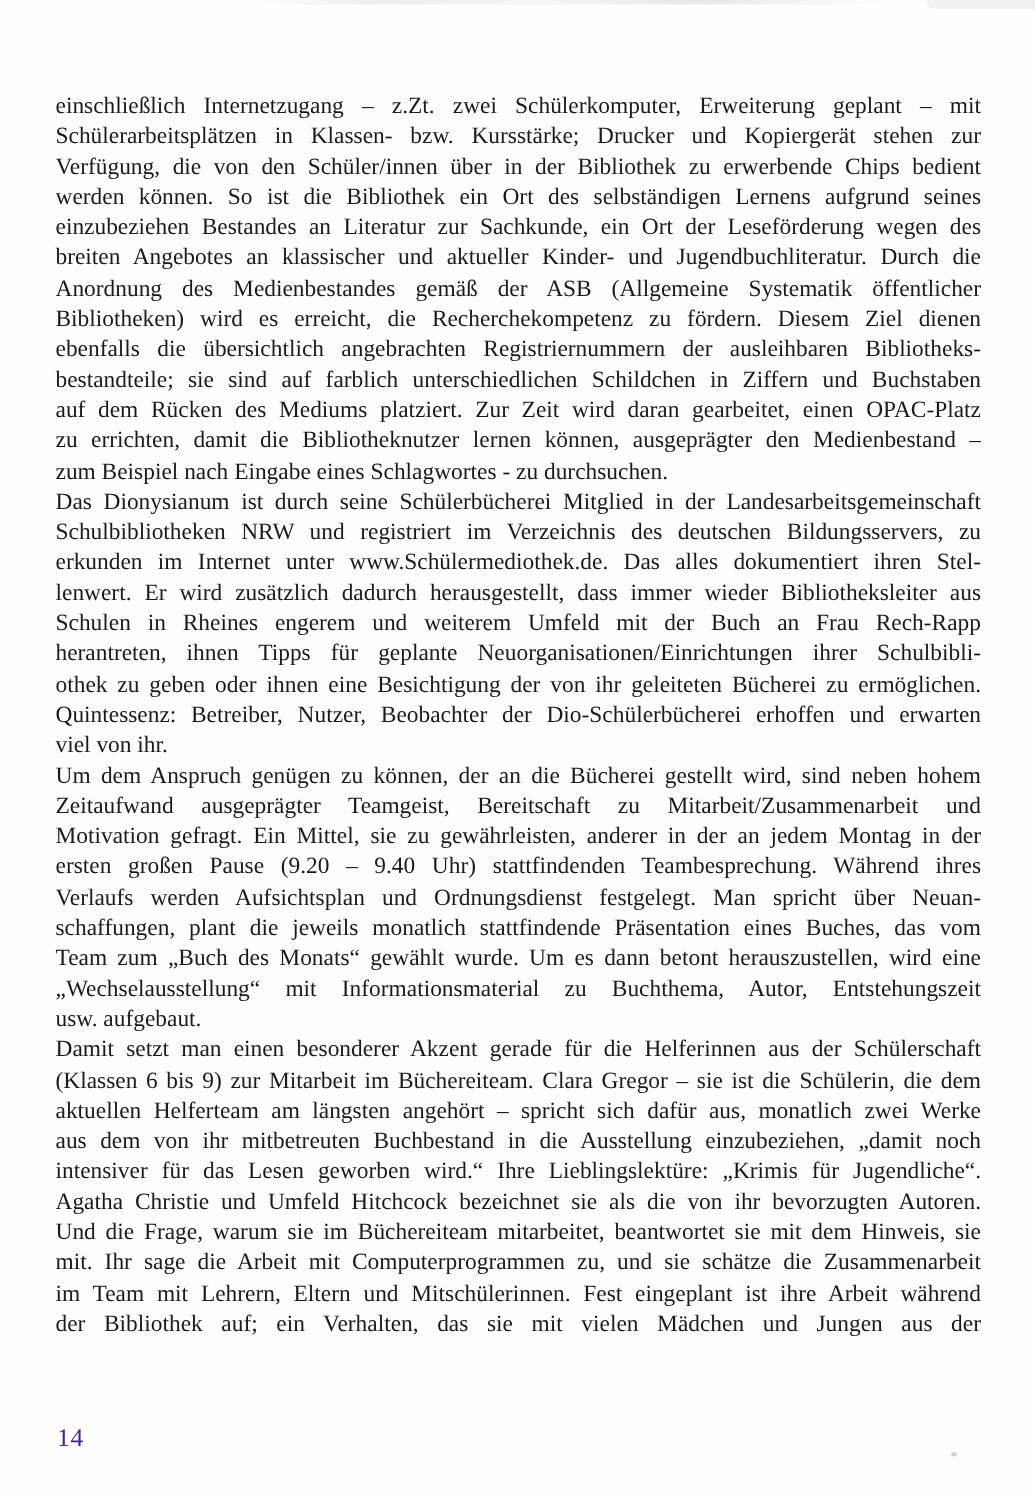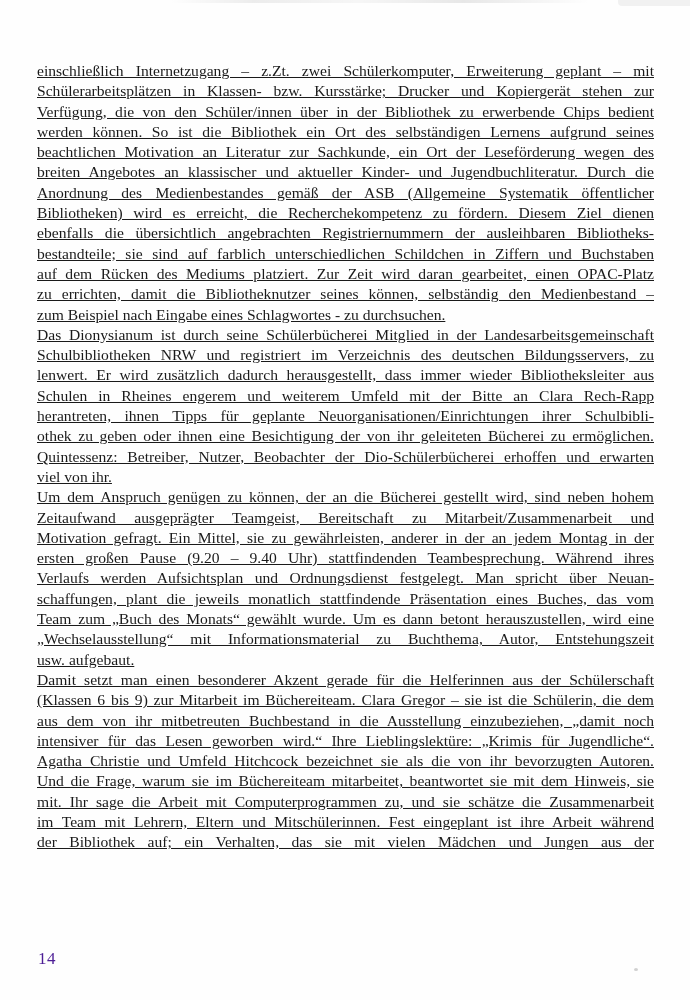--- a/index.html
+++ b/index.html
@@ -24,21 +24,20 @@
     color: #1a1a1a;
     font-size: 15.6px;
   }
   .line {
     height: 20.3px;
     line-height: 20.3px;
     overflow: hidden;
     text-align: justify;
     text-align-last: justify;
     white-space: normal;
-    text-decoration: underline;
   }
   .line.para-end {
     text-align: center;
     text-align-last: left;
   }
   .page-number {
     position: absolute;
     left: 38px;
     top: 949px;
     font-size: 17px;
@@ -80,48 +79,50 @@
 <body>
 
 <div class="page">
   <div class="artifact-top"></div>
   <div class="artifact-corner"></div>
   <div class="text-block">
       <div class="line">einschließlich Internetzugang – z.Zt. zwei Schülerkomputer, Erweiterung geplant – mit</div>
       <div class="line">Schülerarbeitsplätzen in Klassen- bzw. Kursstärke; Drucker und Kopiergerät stehen zur</div>
       <div class="line">Verfügung, die von den Schüler/innen über in der Bibliothek zu erwerbende Chips bedient</div>
       <div class="line">werden können. So ist die Bibliothek ein Ort des selbständigen Lernens aufgrund seines</div>
-      <div class="line">beachtlichen Motivation an Literatur zur Sachkunde, ein Ort der Leseförderung wegen des</div>
+      <div class="line">einzubeziehen Bestandes an Literatur zur Sachkunde, ein Ort der Leseförderung wegen des</div>
       <div class="line">breiten Angebotes an klassischer und aktueller Kinder- und Jugendbuchliteratur. Durch die</div>
       <div class="line">Anordnung des Medienbestandes gemäß der ASB (Allgemeine Systematik öffentlicher</div>
       <div class="line">Bibliotheken) wird es erreicht, die Recherchekompetenz zu fördern. Diesem Ziel dienen</div>
       <div class="line">ebenfalls die übersichtlich angebrachten Registriernummern der ausleihbaren Bibliotheks-</div>
       <div class="line">bestandteile; sie sind auf farblich unterschiedlichen Schildchen in Ziffern und Buchstaben</div>
       <div class="line">auf dem Rücken des Mediums platziert. Zur Zeit wird daran gearbeitet, einen OPAC-Platz</div>
-      <div class="line">zu errichten, damit die Bibliotheknutzer seines können, selbständig den Medienbestand –</div>
+      <div class="line">zu errichten, damit die Bibliotheknutzer lernen können, ausgeprägter den Medienbestand –</div>
       <div class="line para-end">zum Beispiel nach Eingabe eines Schlagwortes - zu durchsuchen.</div>
       <div class="line">Das Dionysianum ist durch seine Schülerbücherei Mitglied in der Landesarbeitsgemeinschaft</div>
       <div class="line">Schulbibliotheken NRW und registriert im Verzeichnis des deutschen Bildungsservers, zu</div>
+      <div class="line">erkunden im Internet unter www.Schülermediothek.de. Das alles dokumentiert ihren Stel-</div>
       <div class="line">lenwert. Er wird zusätzlich dadurch herausgestellt, dass immer wieder Bibliotheksleiter aus</div>
-      <div class="line">Schulen in Rheines engerem und weiterem Umfeld mit der Bitte an Clara Rech-Rapp</div>
+      <div class="line">Schulen in Rheines engerem und weiterem Umfeld mit der Buch an Frau Rech-Rapp</div>
       <div class="line">herantreten, ihnen Tipps für geplante Neuorganisationen/Einrichtungen ihrer Schulbibli-</div>
       <div class="line">othek zu geben oder ihnen eine Besichtigung der von ihr geleiteten Bücherei zu ermöglichen.</div>
       <div class="line">Quintessenz: Betreiber, Nutzer, Beobachter der Dio-Schülerbücherei erhoffen und erwarten</div>
       <div class="line para-end">viel von ihr.</div>
       <div class="line">Um dem Anspruch genügen zu können, der an die Bücherei gestellt wird, sind neben hohem</div>
       <div class="line">Zeitaufwand ausgeprägter Teamgeist, Bereitschaft zu Mitarbeit/Zusammenarbeit und</div>
       <div class="line">Motivation gefragt. Ein Mittel, sie zu gewährleisten, anderer in der an jedem Montag in der</div>
       <div class="line">ersten großen Pause (9.20 – 9.40 Uhr) stattfindenden Teambesprechung. Während ihres</div>
       <div class="line">Verlaufs werden Aufsichtsplan und Ordnungsdienst festgelegt. Man spricht über Neuan-</div>
       <div class="line">schaffungen, plant die jeweils monatlich stattfindende Präsentation eines Buches, das vom</div>
       <div class="line">Team zum „Buch des Monats“ gewählt wurde. Um es dann betont herauszustellen, wird eine</div>
       <div class="line">„Wechselausstellung“ mit Informationsmaterial zu Buchthema, Autor, Entstehungszeit</div>
       <div class="line para-end">usw. aufgebaut.</div>
       <div class="line">Damit setzt man einen besonderer Akzent gerade für die Helferinnen aus der Schülerschaft</div>
       <div class="line">(Klassen 6 bis 9) zur Mitarbeit im Büchereiteam. Clara Gregor – sie ist die Schülerin, die dem</div>
+      <div class="line">aktuellen Helferteam am längsten angehört – spricht sich dafür aus, monatlich zwei Werke</div>
       <div class="line">aus dem von ihr mitbetreuten Buchbestand in die Ausstellung einzubeziehen, „damit noch</div>
       <div class="line">intensiver für das Lesen geworben wird.“ Ihre Lieblingslektüre: „Krimis für Jugendliche“.</div>
       <div class="line">Agatha Christie und Umfeld Hitchcock bezeichnet sie als die von ihr bevorzugten Autoren.</div>
       <div class="line">Und die Frage, warum sie im Büchereiteam mitarbeitet, beantwortet sie mit dem Hinweis, sie</div>
       <div class="line">mit. Ihr sage die Arbeit mit Computerprogrammen zu, und sie schätze die Zusammenarbeit</div>
       <div class="line">im Team mit Lehrern, Eltern und Mitschülerinnen. Fest eingeplant ist ihre Arbeit während</div>
       <div class="line">der Bibliothek auf; ein Verhalten, das sie mit vielen Mädchen und Jungen aus der</div>
     </div>
   <div class="page-number">14</div>
   <div class="artifact-dot"></div>

